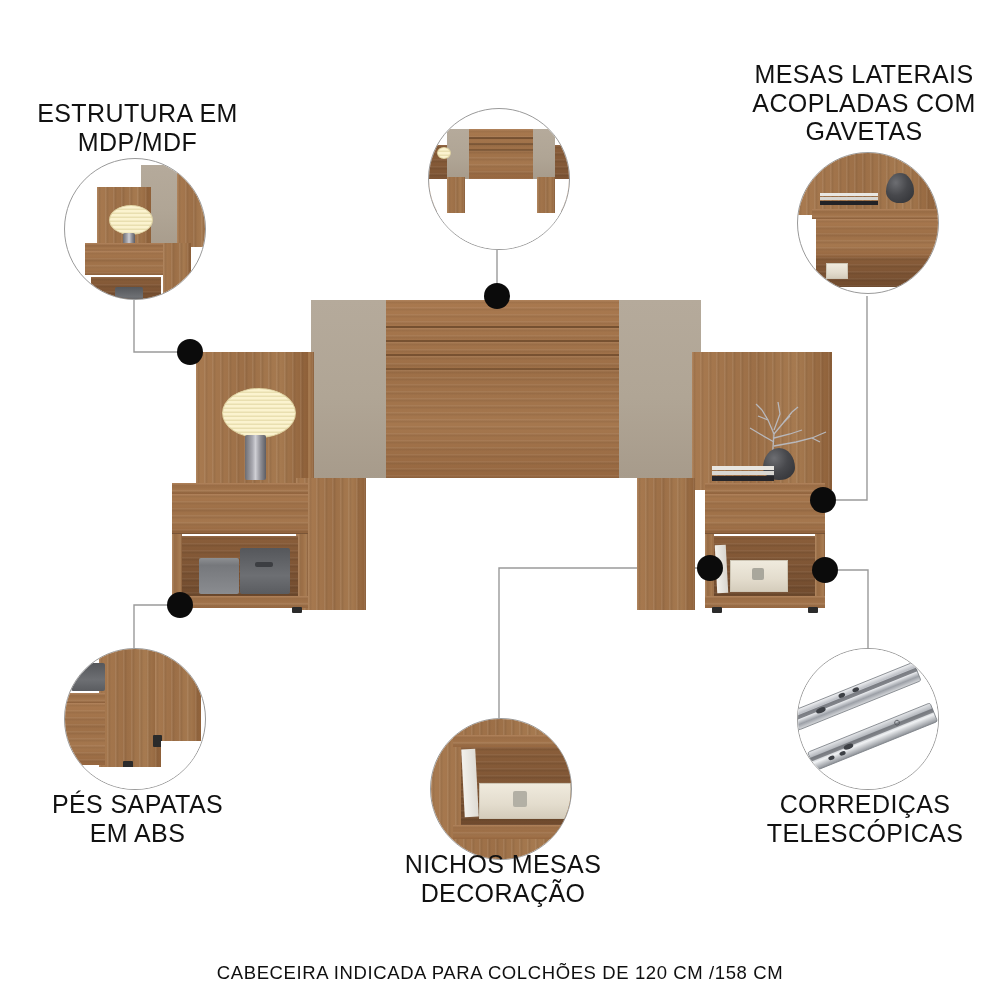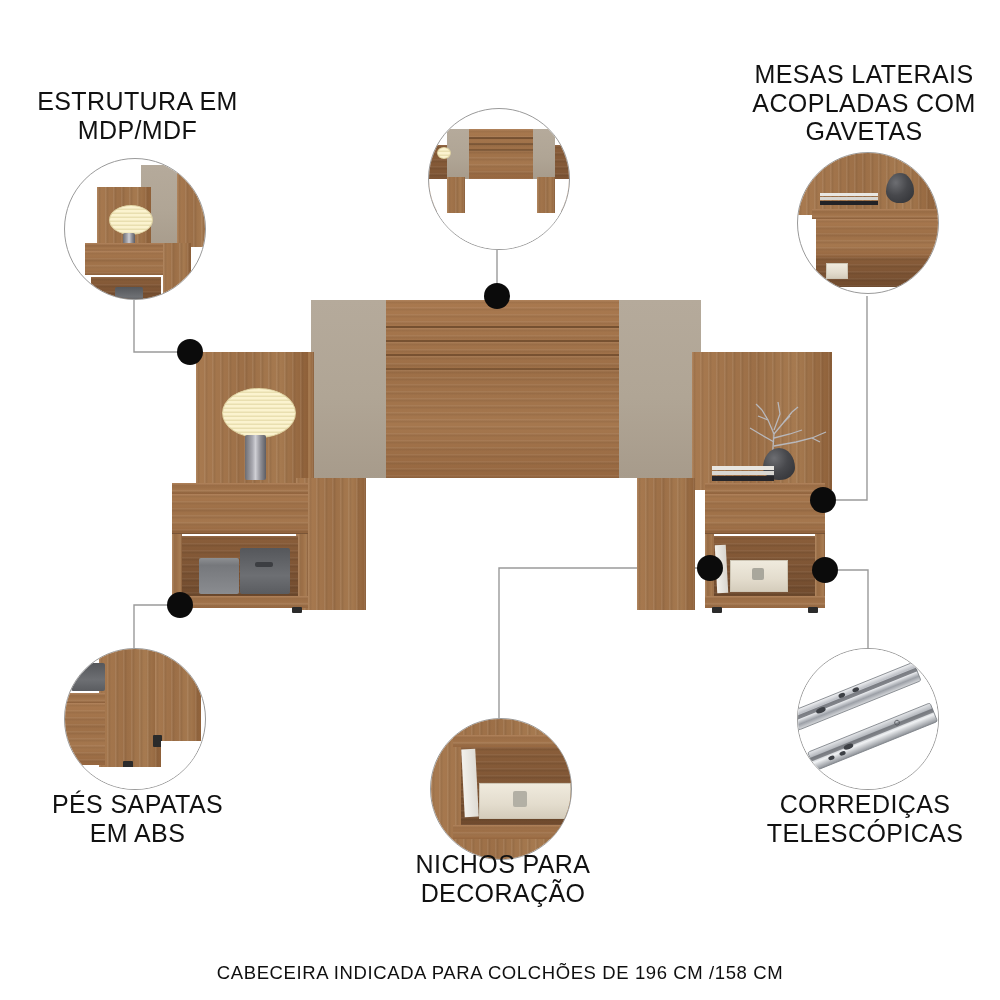--- a/index.html
+++ b/index.html
@@ -336,32 +336,32 @@
     </div>
   </div>
 
   <div class="dot" style="left:177px; top:339px;"></div>
   <div class="dot" style="left:484px; top:283px;"></div>
   <div class="dot" style="left:810px; top:487px;"></div>
   <div class="dot" style="left:167px; top:592px;"></div>
   <div class="dot" style="left:697px; top:555px;"></div>
   <div class="dot" style="left:812px; top:557px;"></div>
 
-  <div class="callout-label" style="left:0px; top:87px; width:275px;">ESTRUTURA EM
+  <div class="callout-label" style="left:0px; top:99px; width:275px;">ESTRUTURA EM
 MDP/MDF</div>
 
 
   <div class="callout-label" style="left:728px; top:60px; width:272px;">MESAS LATERAIS
 ACOPLADAS COM
 GAVETAS</div>
 
   <div class="callout-label" style="left:0px; top:790px; width:275px;">PÉS SAPATAS
 EM ABS</div>
 
-  <div class="callout-label" style="left:368px; top:850px; width:270px;">NICHOS PARA
+  <div class="callout-label" style="left:368px; top:850px; width:270px;">NICHOS MESAS
 DECORAÇÃO</div>
 
   <div class="callout-label" style="left:730px; top:790px; width:270px;text-align:center;">CORREDIÇAS
 TELESCÓPICAS</div>
 
-  <div class="caption" style="left:0; top:962px;">CABECEIRA INDICADA PARA COLCHÕES DE 196 CM /158 CM</div>
+  <div class="caption" style="left:0; top:962px;">CABECEIRA INDICADA PARA COLCHÕES DE 120 CM /158 CM</div>
 
 </div>
 
 </body></html>

